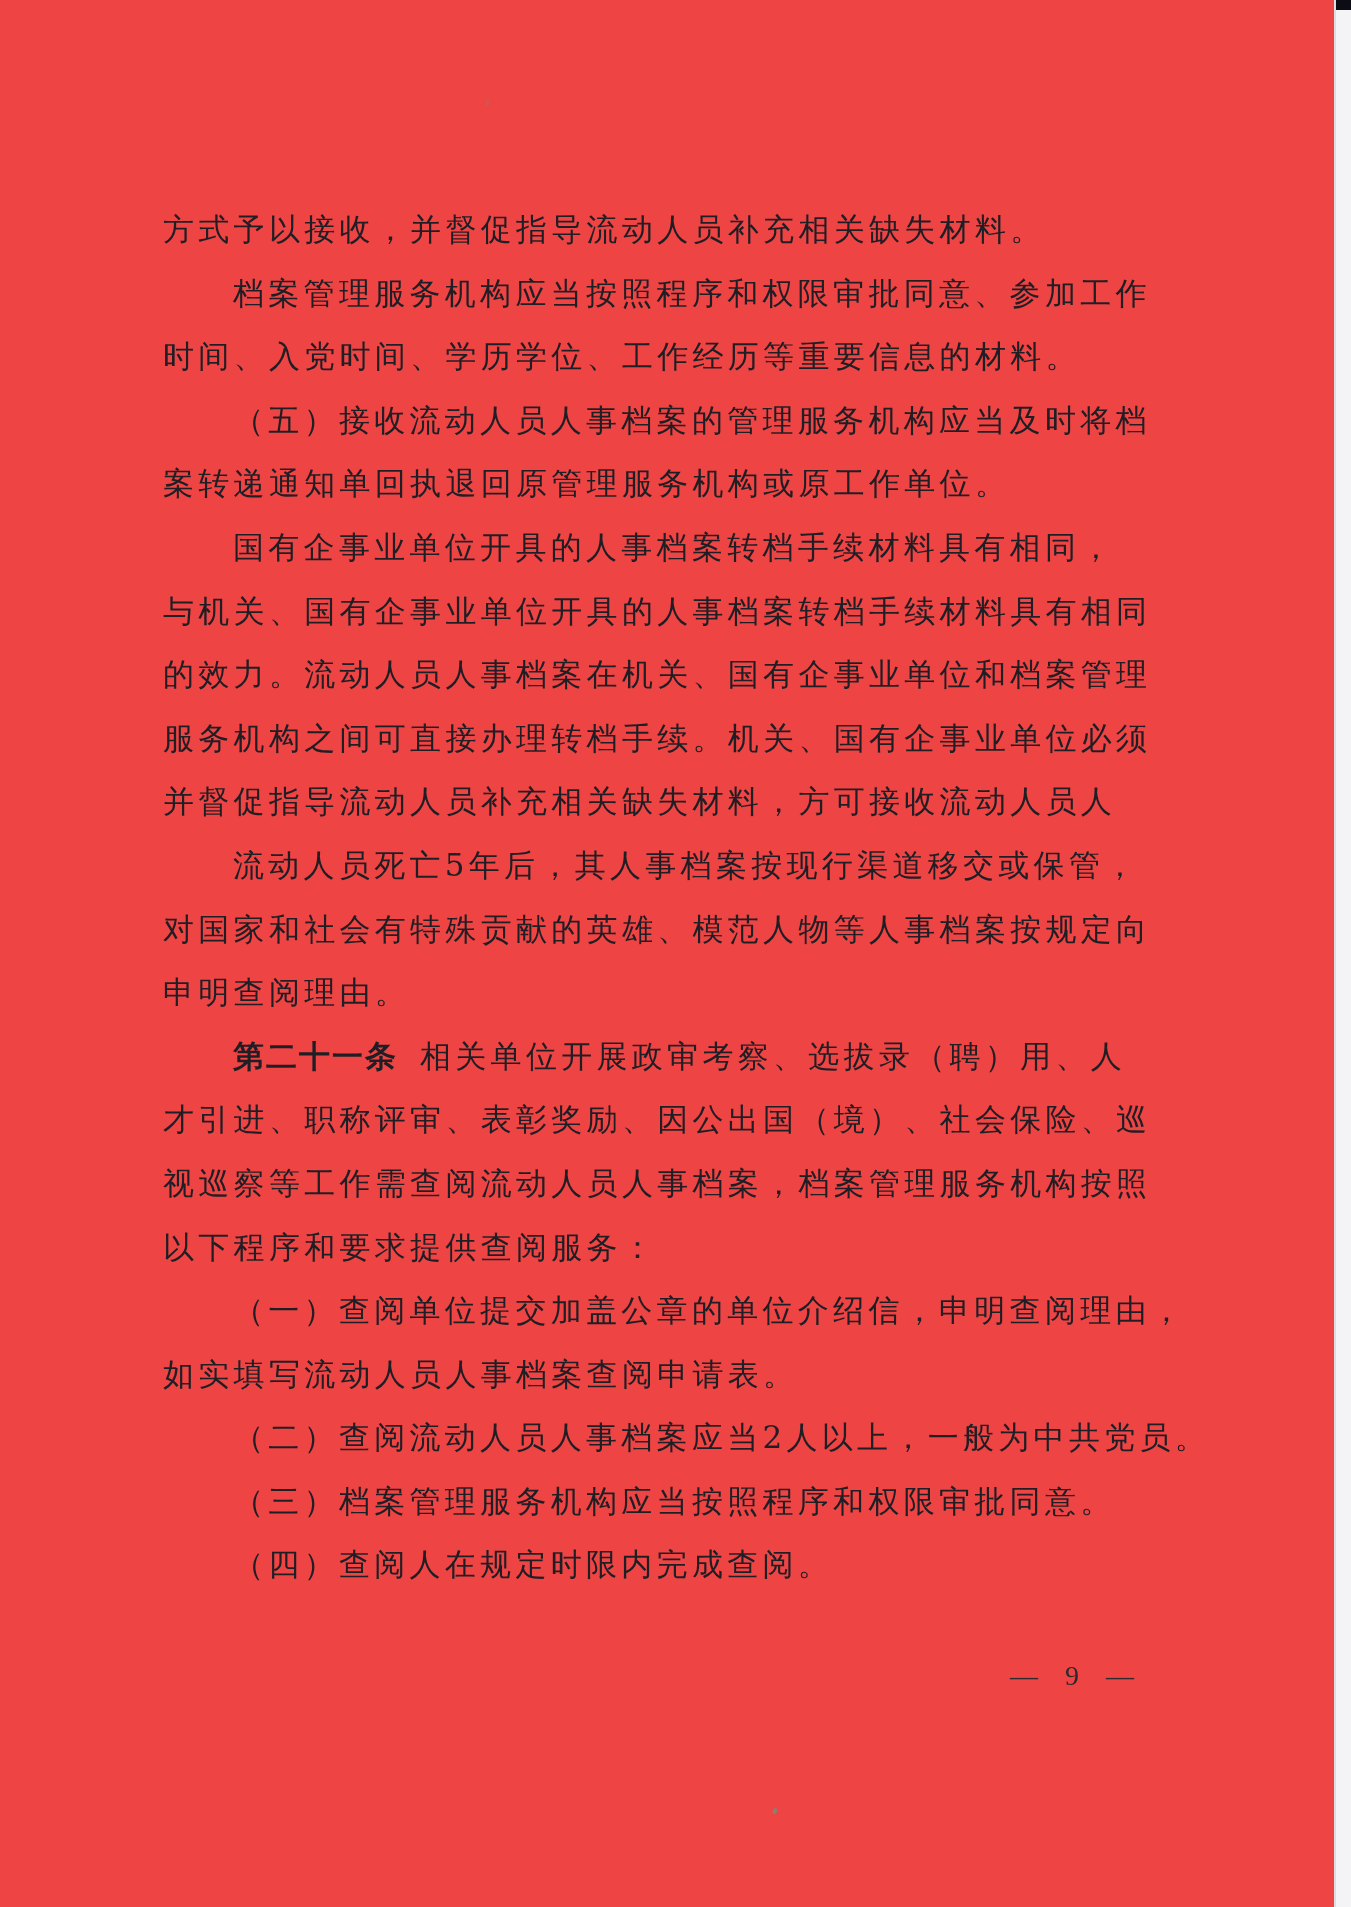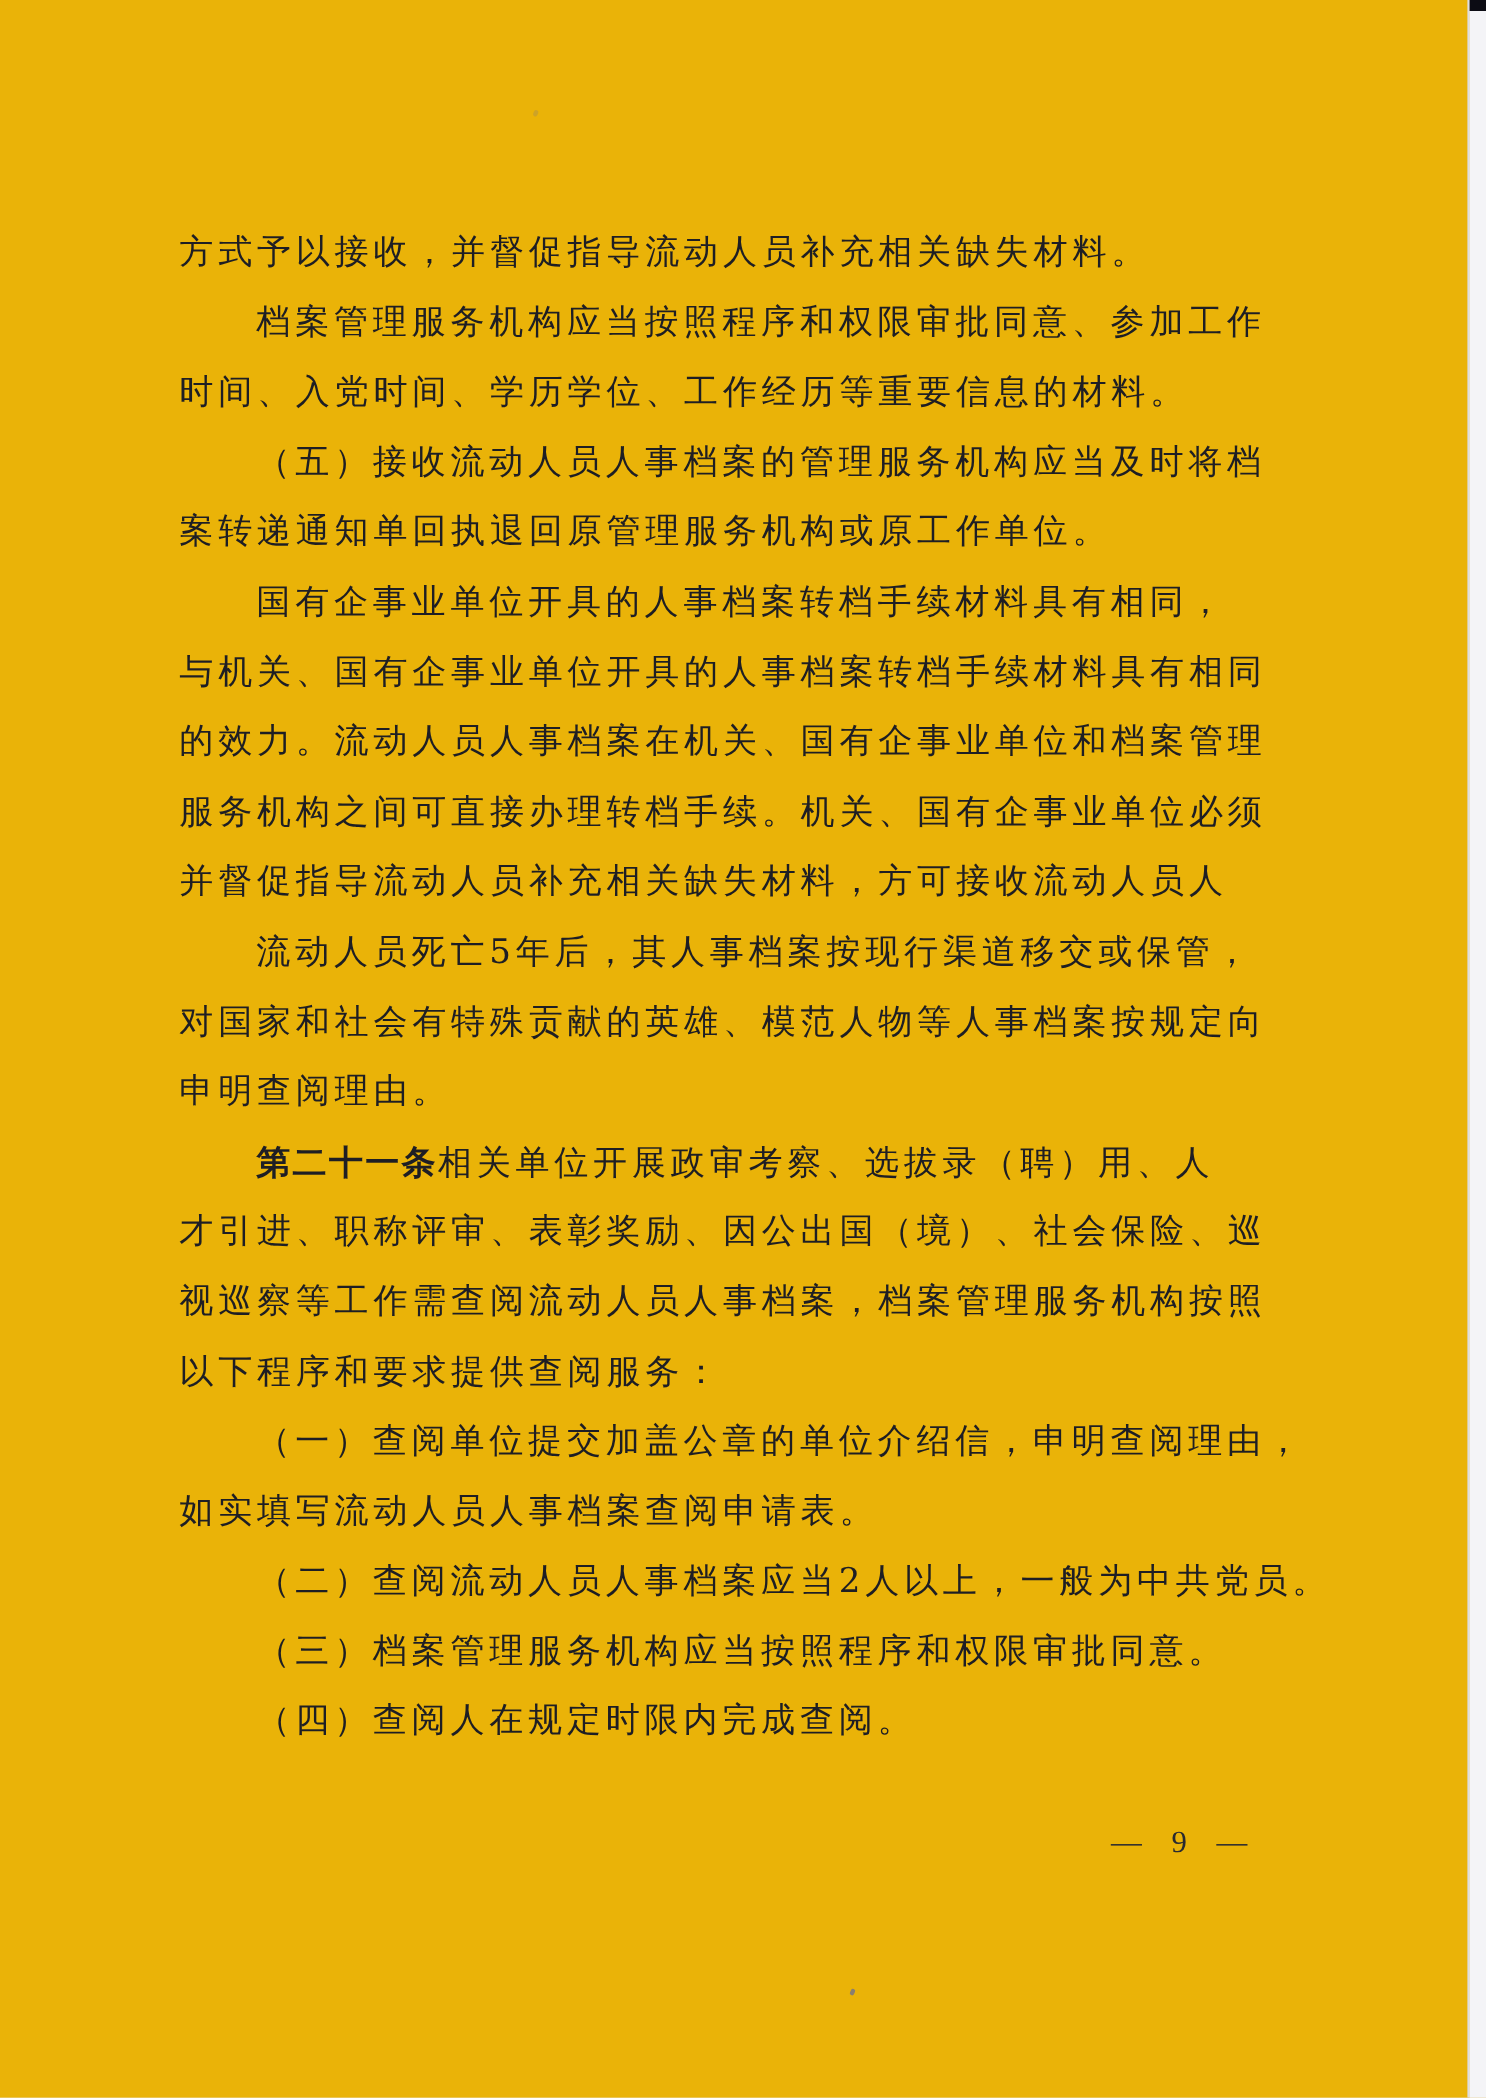--- a/index.html
+++ b/index.html
@@ -12,21 +12,21 @@
       background: #e9eaef;
       position: relative;
       overflow: hidden;
     }
     .page {
       position: absolute;
       left: 0;
       top: 0;
       width: 1334px;
       height: 1907px;
-      background: #eab308;
+      background: #ef4444;
       border-right: 2px solid #dcdde3;
     }
     .edge-strip {
       position: absolute;
       left: 1336px;
       top: 0;
       width: 15px;
       height: 1907px;
       background: #f4f4f7;
     }
@@ -51,23 +51,24 @@
     }
     .line {
       display: block;
       white-space: nowrap;
       height: 63.6px;
     }
     .indent {
       padding-left: 70px;
     }
     .article-heading {
-      font-family: Liberation Serif, serif;
+      font-family: Liberation Mono, monospace;
       font-weight: bold;
       letter-spacing: 2px;
+      margin-right: 22px;
     }
     .page-number {
       position: absolute;
       left: 1010px;
       top: 1660px;
       font-family: "Liberation Serif", "DejaVu Serif", serif;
       font-size: 28px;
       color: #2a2a30;
       letter-spacing: 10px;
     }

